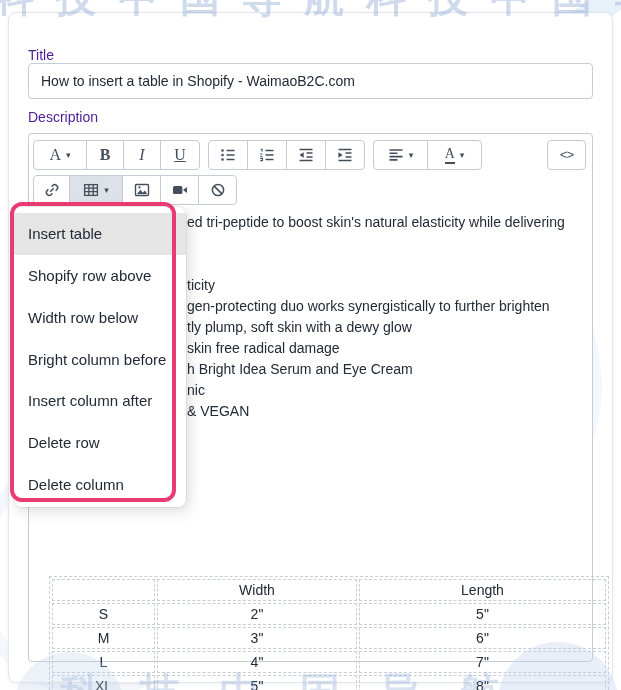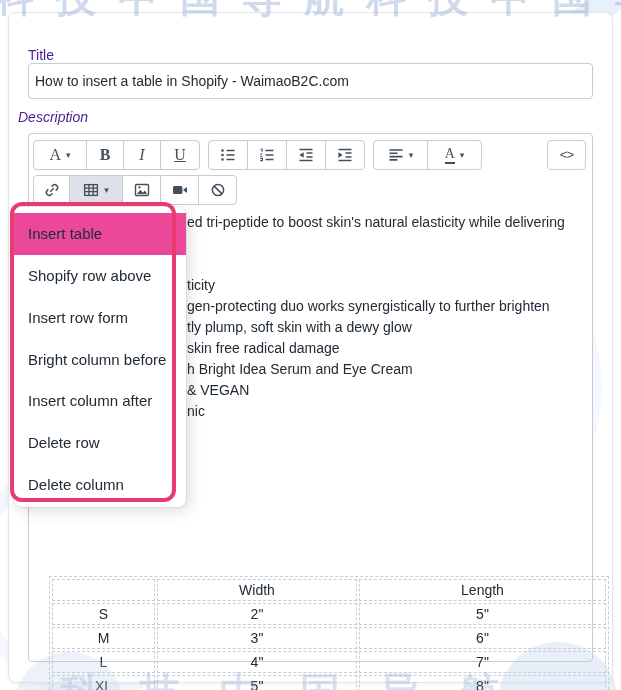--- a/index.html
+++ b/index.html
@@ -21,23 +21,23 @@
           border-radius:13px;transform:rotate(-35deg);z-index:2;}
   .wm-blob-br{left:498px;top:642px;width:120px;height:120px;border-radius:50%;
           background:rgba(190,210,235,.35);z-index:9;}
   .wm-blob-bl{left:14px;top:652px;width:110px;height:110px;border-radius:50%;
           background:rgba(190,210,235,.28);z-index:9;}
   
   .card{position:absolute;left:8px;top:12px;width:603px;height:669px;background:#fff;
         border:1px solid #e3e7ec;border-radius:8px;box-shadow:0 1px 4px rgba(22,29,37,.06);z-index:3;}
   .field-label{position:absolute;font-size:14px;color:#4c1d95;z-index:5;}
   .lbl-title{left:28px;top:47px;}
-  .lbl-desc{left:18px;top:109px;font-style:italic;}
+  .lbl-desc{left:28px;top:109px;}
   .title-input{position:absolute;left:28px;top:63px;width:565px;height:36px;box-sizing:border-box;
-        border:1px solid #c4ccd5;border-radius:4px;padding:0 6px;font-size:14px;color:#212b36;
+        border:1px solid #c4ccd5;border-radius:4px;padding:0 12px;font-size:14px;color:#212b36;
         font-family:"Liberation Sans",sans-serif;background:#fff;z-index:5;outline:none;}
   
   .editor{position:absolute;left:28px;top:133px;width:565px;height:529px;box-sizing:border-box;
         border:1px solid #c4ccd5;border-radius:4px;background:#fff;z-index:5;}
   .tb-row{position:absolute;left:4px;display:flex;}
   .tb-row1{top:6px;width:553px;}
   .tb-row2{top:41px;}
   .btn-group{display:inline-flex;border:1px solid #c4ccd5;border-radius:4px;background:#fff;
         height:30px;box-sizing:border-box;margin-right:8px;overflow:hidden;}
   .tb-btn{display:flex;align-items:center;justify-content:center;height:28px;
@@ -59,21 +59,21 @@
   .size-table{position:absolute;left:20px;top:402px;width:552px;border-collapse:separate;
         border-spacing:2px;border:1px dashed #c9ced4;table-layout:fixed;margin-top:40px;}
   .size-table td{border:1px dashed #c9ced4;text-align:center;font-size:14px;color:#212b36;
         height:20px;padding:0;overflow:hidden;}
   
   .dropdown{position:absolute;left:14px;top:207px;width:172px;height:300px;background:#fff;
         border-radius:8px;box-shadow:0 0 0 1px rgba(63,63,68,.08),3px 4px 14px rgba(63,63,68,.18);
         z-index:6;display:flex;flex-direction:column;box-sizing:border-box;padding:6px 0 2px;}
   .menu-item{flex:1;display:flex;align-items:center;padding-left:14px;font-size:15px;
         color:#212b36;cursor:pointer;}
-  .menu-item.hovered{background:#ec4899;text-align:right;}
+  .menu-item.hovered{background:#e5e5e5;text-align:right;}
   .annotation{position:absolute;left:10px;top:202px;width:158px;height:292px;
         border:4px solid #ea3a72;border-radius:12px;z-index:7;pointer-events:none;}
   svg{display:block;}
 </style>
 </head>
 <body>
 
 <div class="stage">
 
   <div class="wm wm-ring2"></div>
@@ -217,22 +217,22 @@
 
     <div class="content-lines">
       <div class="tline">ed tri-peptide to boost skin's natural elasticity while delivering</div>
       <div class="tline"></div>
       <div class="tline"></div>
       <div class="tline">ticity</div>
       <div class="tline">gen-protecting duo works synergistically to further brighten</div>
       <div class="tline">tly plump, soft skin with a dewy glow</div>
       <div class="tline">skin free radical damage</div>
       <div class="tline">h Bright Idea Serum and Eye Cream</div>
+      <div class="tline">nic</div>
       <div class="tline">&amp; VEGAN</div>
-      <div class="tline">nic</div>
     </div>
 
     <table class="size-table">
       <colgroup>
           <col style="width:103px">
           <col style="width:200px">
           <col style="width:247px">
         </colgroup>
       <tbody>
           <tr>
@@ -260,21 +260,21 @@
         <td>5"</td>
         <td>8"</td>
       </tr>
     </tbody>
       </table>
   </div>
 
   <div class="dropdown">
     <div class="menu-item hovered">Insert table</div>
     <div class="menu-item">Shopify row above</div>
-    <div class="menu-item">Insert row form</div>
+    <div class="menu-item">Width row below</div>
     <div class="menu-item">Bright column before</div>
     <div class="menu-item">Insert column after</div>
     <div class="menu-item">Delete row</div>
     <div class="menu-item">Delete column</div>
   </div>
 
   <div class="annotation"></div>
 
   <div class="wm wm-top">科技中国导航科技中国导航</div>
   <div class="wm wm-bottom">科技中国导航</div>

